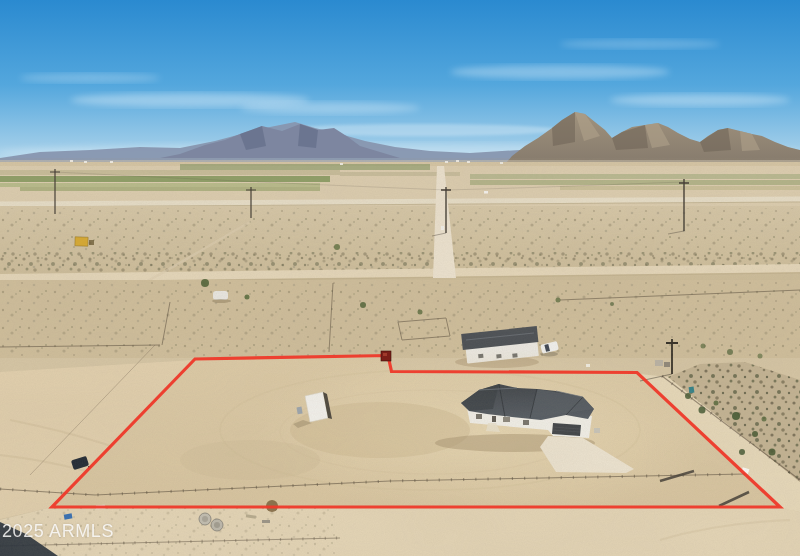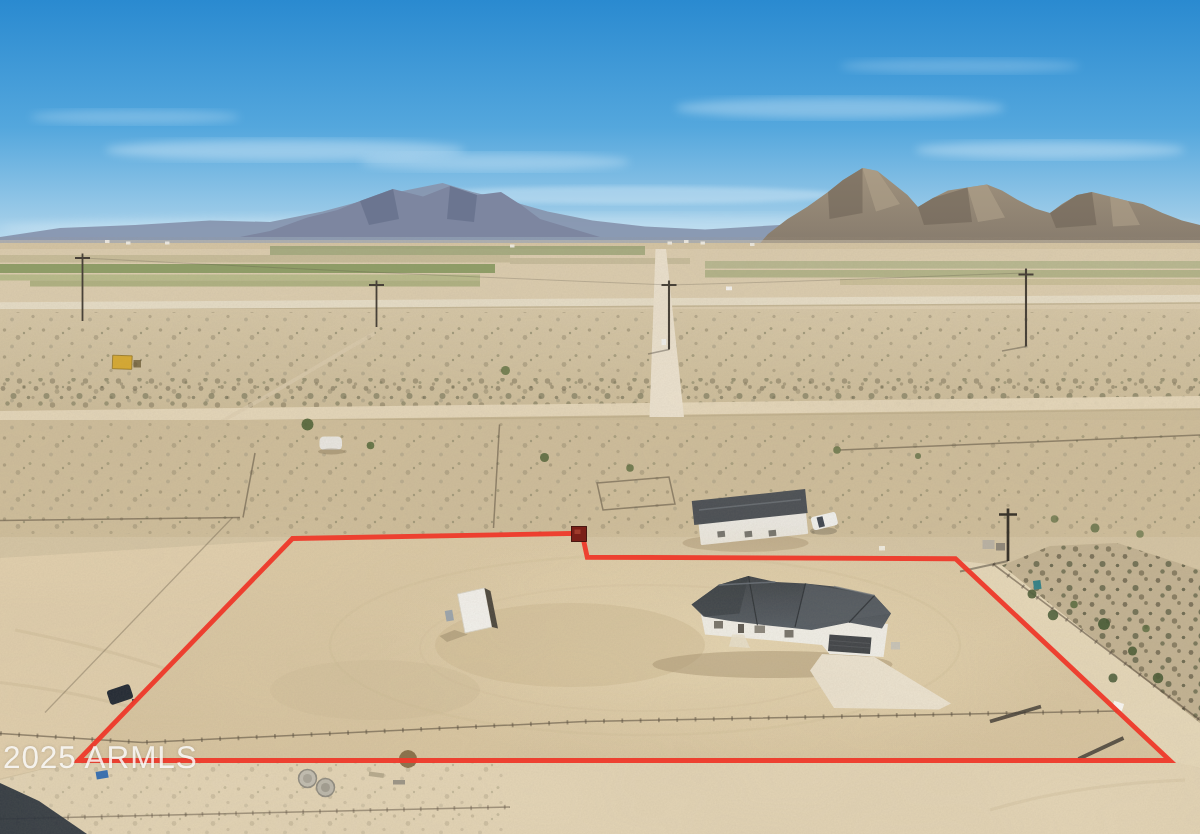--- a/index.html
+++ b/index.html
@@ -1,20 +1,20 @@
 <!DOCTYPE html>
 <html><head>
 <meta charset="utf-8">
 <style>
   html,body{margin:0;padding:0;background:#222;}
   .stage{position:relative;width:800px;height:556px;overflow:hidden;font-family:"Liberation Sans",sans-serif;}
   .stage svg{display:block;}
   .watermark{
-    position:absolute;left:2px;top:494px;
-    font-size:21px;letter-spacing:.6px;font-weight:400;
+    position:absolute;left:2px;top:521px;
+    font-size:18px;letter-spacing:.6px;font-weight:400;
     color:rgba(255,255,255,.82);
     text-shadow:0 0 2px rgba(90,80,60,.25);
     user-select:none;white-space:nowrap;
   }
 </style>
 </head>
 <body>
 
 <div class="stage">
 <svg width="800" height="556" viewBox="0 0 800 556" xmlns="http://www.w3.org/2000/svg">

